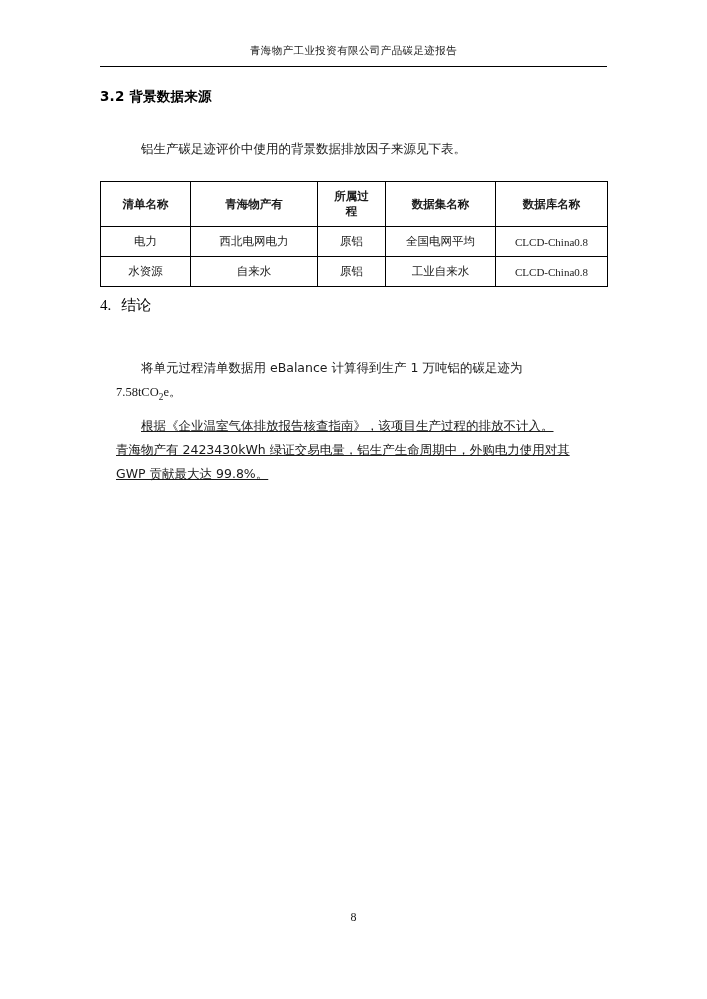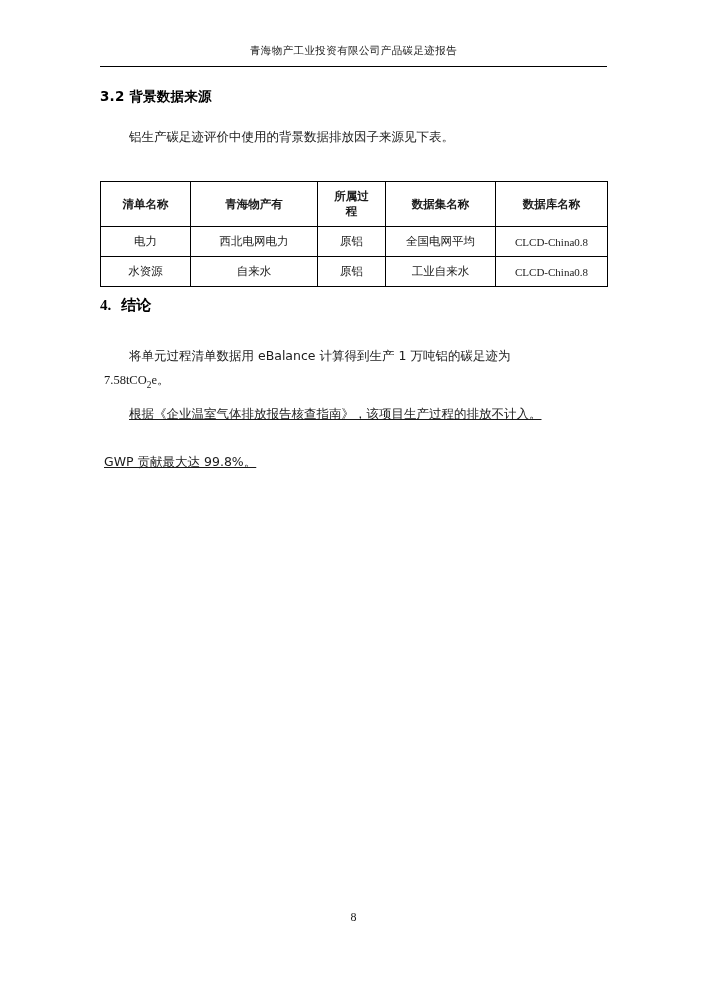--- a/index.html
+++ b/index.html
@@ -53,21 +53,21 @@
     font-size: 13.5px;
     color: #000;
     letter-spacing: 0.2px;
   }
   .para {
     font-family: "DejaVu Sans", sans-serif;
     font-size: 12.5px;
     color: #1a1a1a;
     line-height: 1.9;
     text-indent: 2em;
-    margin: 4px;
+    margin: 16px;
   }
   .p-intro {
     position: absolute;
     top: 121px;
     left: 0;
     right: 0;
   }
   .table-caption {
     position: absolute;
     top: 157px;
@@ -110,21 +110,21 @@
   col.c2 { width: 127px; }
   col.c3 { width: 68px; }
   col.c4 { width: 110px; }
   col.c5 { width: 112px; }
 
   .h1 {
     position: absolute;
     top: 296px;
     left: 0;
     font-family: "DejaVu Sans", sans-serif;
-    font-weight: bold;
+    font-weight: normal;
     font-size: 15px;
     color: #000;
   }
   .h1 .num { margin-right: 10px; }
 
   .p1 {
     position: absolute;
     top: 340px;
     left: 0;
     right: 0;
@@ -202,18 +202,18 @@
         </tr>
       </tbody>
     </table>
 
     <div class="h1">
       <span class="num latin">4.</span><span>结论</span>
     </div>
 
     <p class="para p1"><span>将单元过程清单数据用 eBalance 计算得到生产 </span><span class="bold-cn">1 万吨铝</span><span>的碳足迹为</span><br><span class="latin"><span>7.58tCO</span><sub>2</sub><span>e。</span></span></p>
 
-    <p class="para p2"><span>根据《企业温室气体排放报告核查指南》，该项目生产过程的排放不计入。</span><br><br><span>GWP 贡献最大达 99.8%。</span></p>
+    <p class="para p2"><span>根据《企业温室气体排放报告核查指南》，该项目生产过程的排放不计入。</span><br><span>青海物产有 2423430kWh 绿证交易电量，铝生产生命周期中，外购电力使用对其</span><br><span>GWP 贡献最大达 99.8%。</span></p>
 
     <div class="pagenum">8</div>
 
   </div>
 </div>
 
 </body></html>

